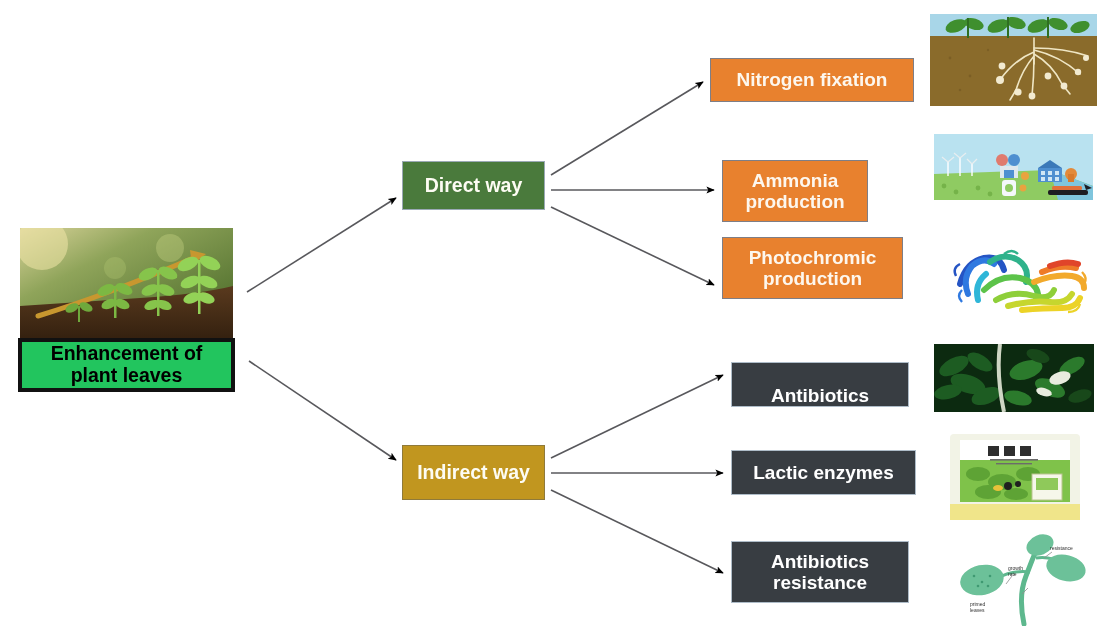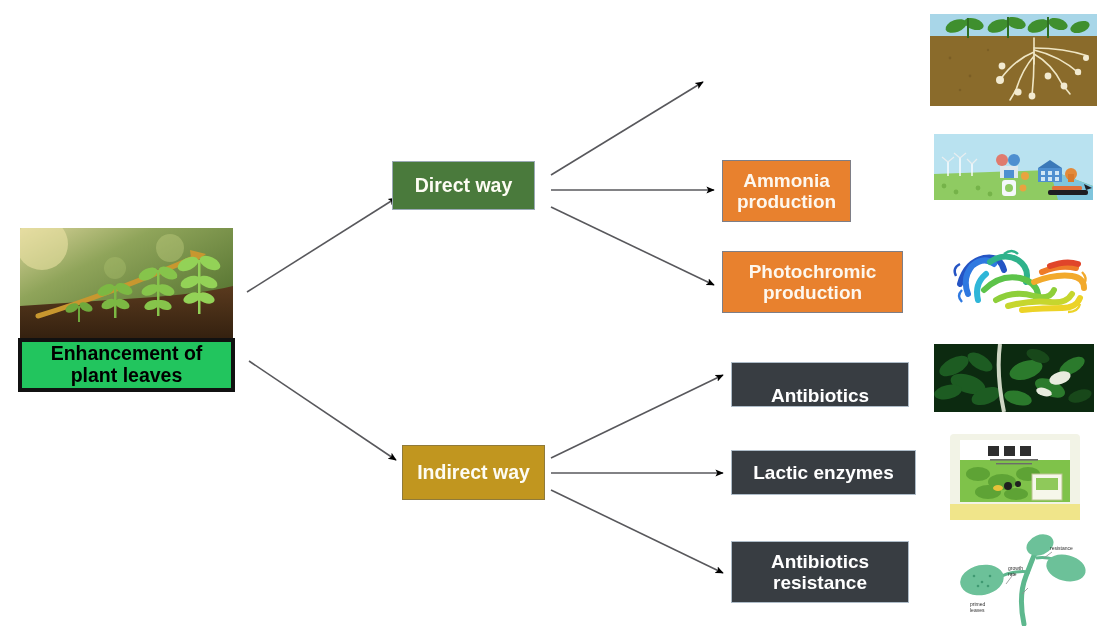--- a/index.html
+++ b/index.html
@@ -10,30 +10,30 @@
         justify-content:center;text-align:center;font-weight:bold;line-height:1.12;}
 
   
   .root-img{position:absolute;left:20px;top:228px;width:213px;height:112px;
             overflow:hidden;background:#2b1a0d;}
   .root-box{left:18px;top:338px;width:217px;height:54px;background:#22c55e;
             border:4px solid #111111;color:#000000;font-size:19.5px;}
 
   
   .way{font-size:19.5px;color:#fdfcf3;}
-  .direct{left:392px;top:161px;width:143px;height:49px;background:#4a7a3c;
+  .direct{left:402px;top:161px;width:143px;height:49px;background:#4a7a3c;
           border:1.4px solid #9aa9b5;}
   .indirect{left:402px;top:445px;width:143px;height:55px;background:#c1961f;
             border:1.4px solid #8f7a3a;}
 
   
   .orange{background:#e8812e;border:1.6px solid #7e7e86;color:#fdf7ee;font-size:19px;}
   .n-nitrogen{left:710px;top:58px;width:204px;height:44px;}
-  .n-ammonia{left:722px;top:160px;width:129px;height:62px;}
-  .n-photo{left:722px;top:251px;width:181px;height:62px;}
+  .n-ammonia{left:722px;top:160px;width:146px;height:62px;}
+  .n-photo{left:722px;top:237px;width:181px;height:62px;}
 
   
   .dark{background:#383d42;border:1.6px solid #aebcc8;color:#ffffff;font-size:19px;}
   .n-anti{left:731px;top:362px;width:178px;height:45px;align-items:flex-end;}
   .n-lactic{left:731px;top:450px;width:185px;height:45px;}
   .n-system{left:731px;top:541px;width:178px;height:62px;}
 
   
   .thumb{position:absolute;overflow:hidden;background:#fff;}
   .t1{left:930px;top:14px;width:167px;height:92px;}
@@ -134,20 +134,23 @@
   </div>
 
   <div class="node way direct">
     <span>Direct way</span>
   </div>
 
   <div class="node way indirect">
     <span>Indirect way</span>
   </div>
 
+  <div class="node orange n-nitrogen">
+    <span>Nitrogen fixation</span>
+  </div>
 
   <div class="node orange n-ammonia">
     <span>
       <span>Ammonia</span><br>
       <span>production</span>
     </span>
   </div>
 
   <div class="node orange n-photo">
     <span>

